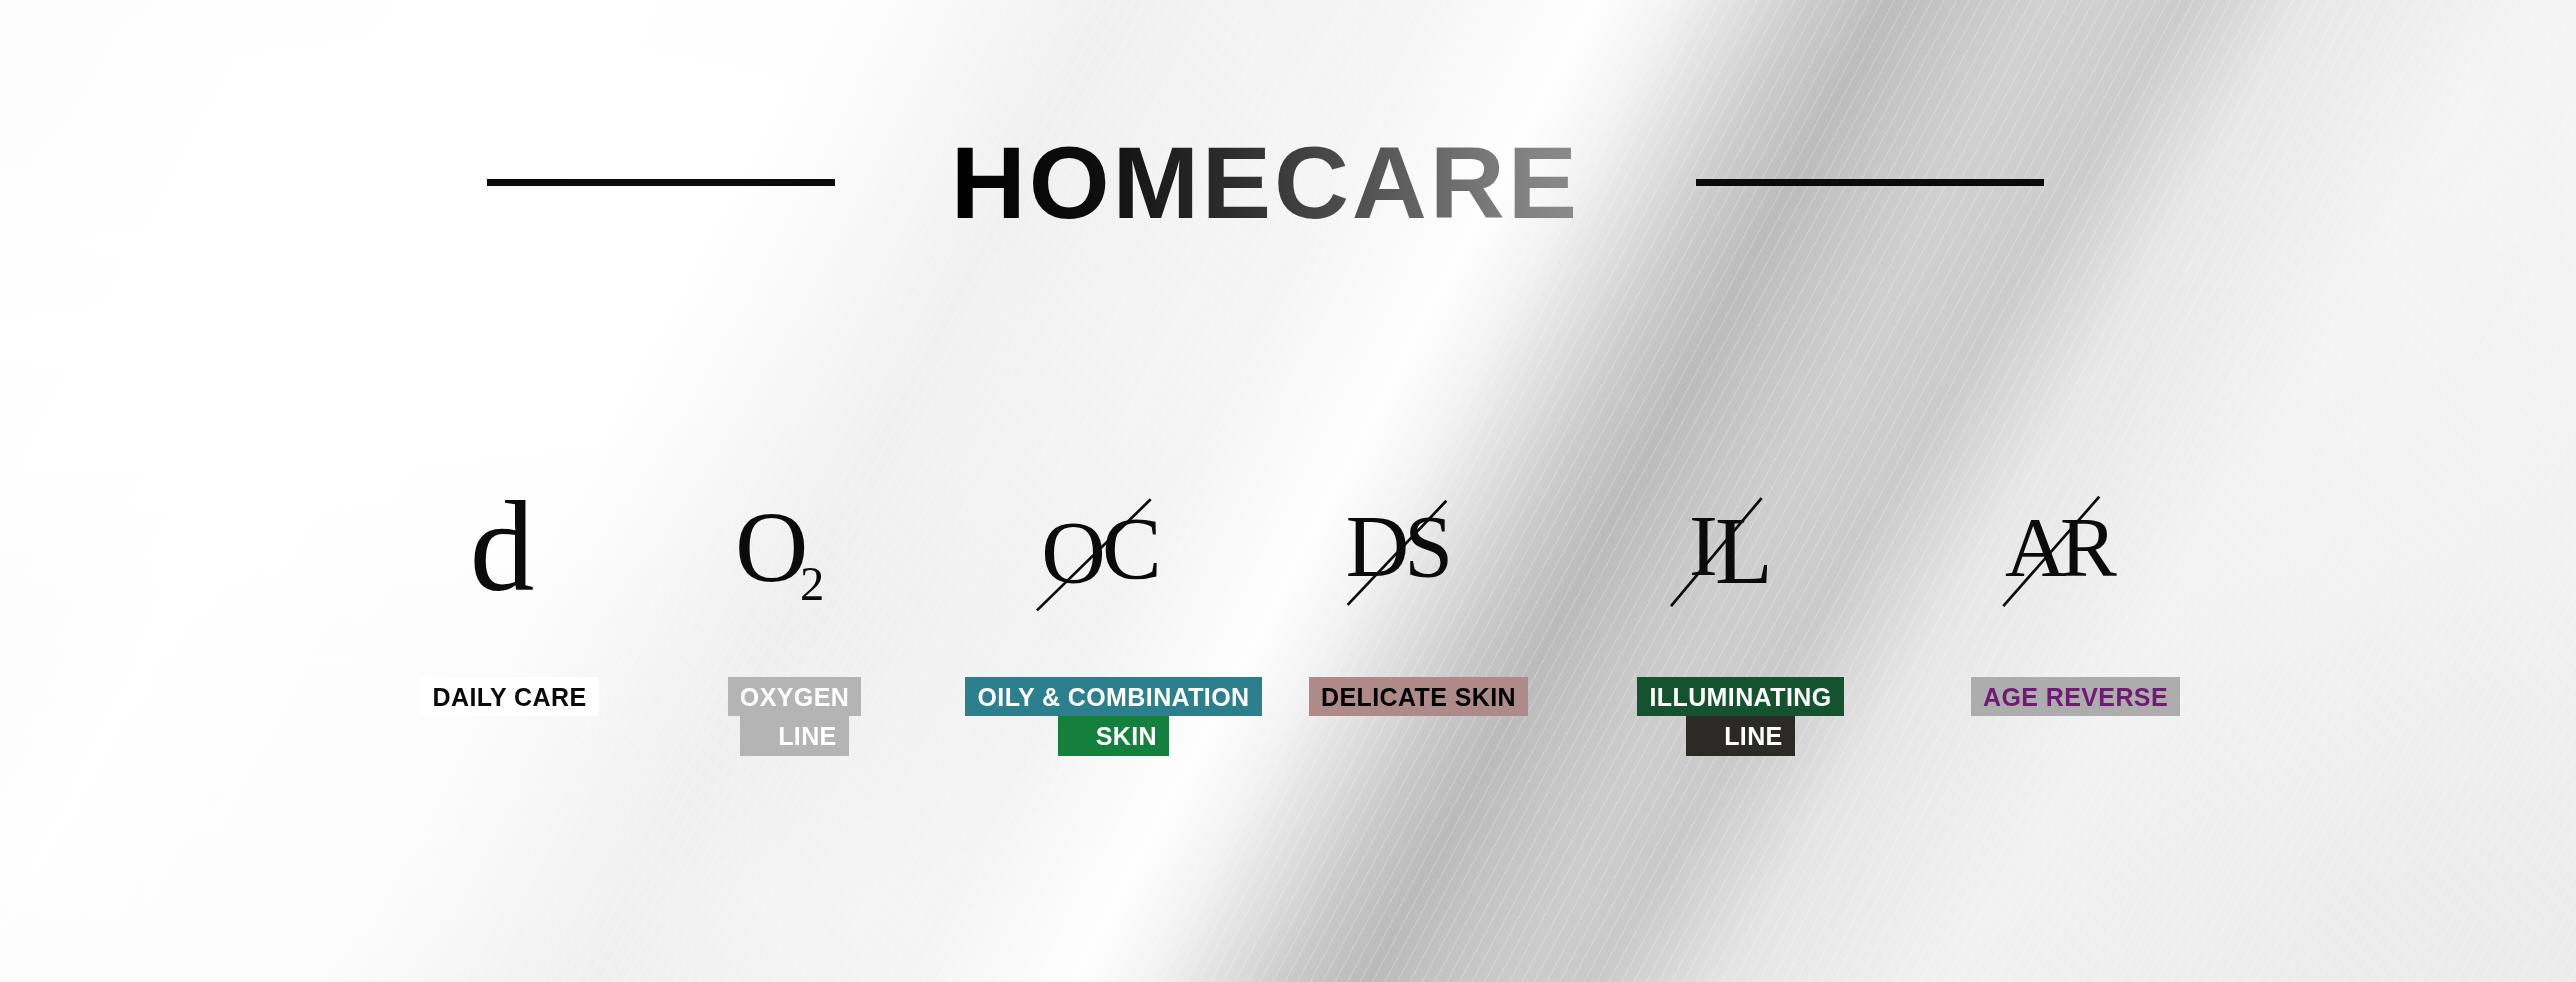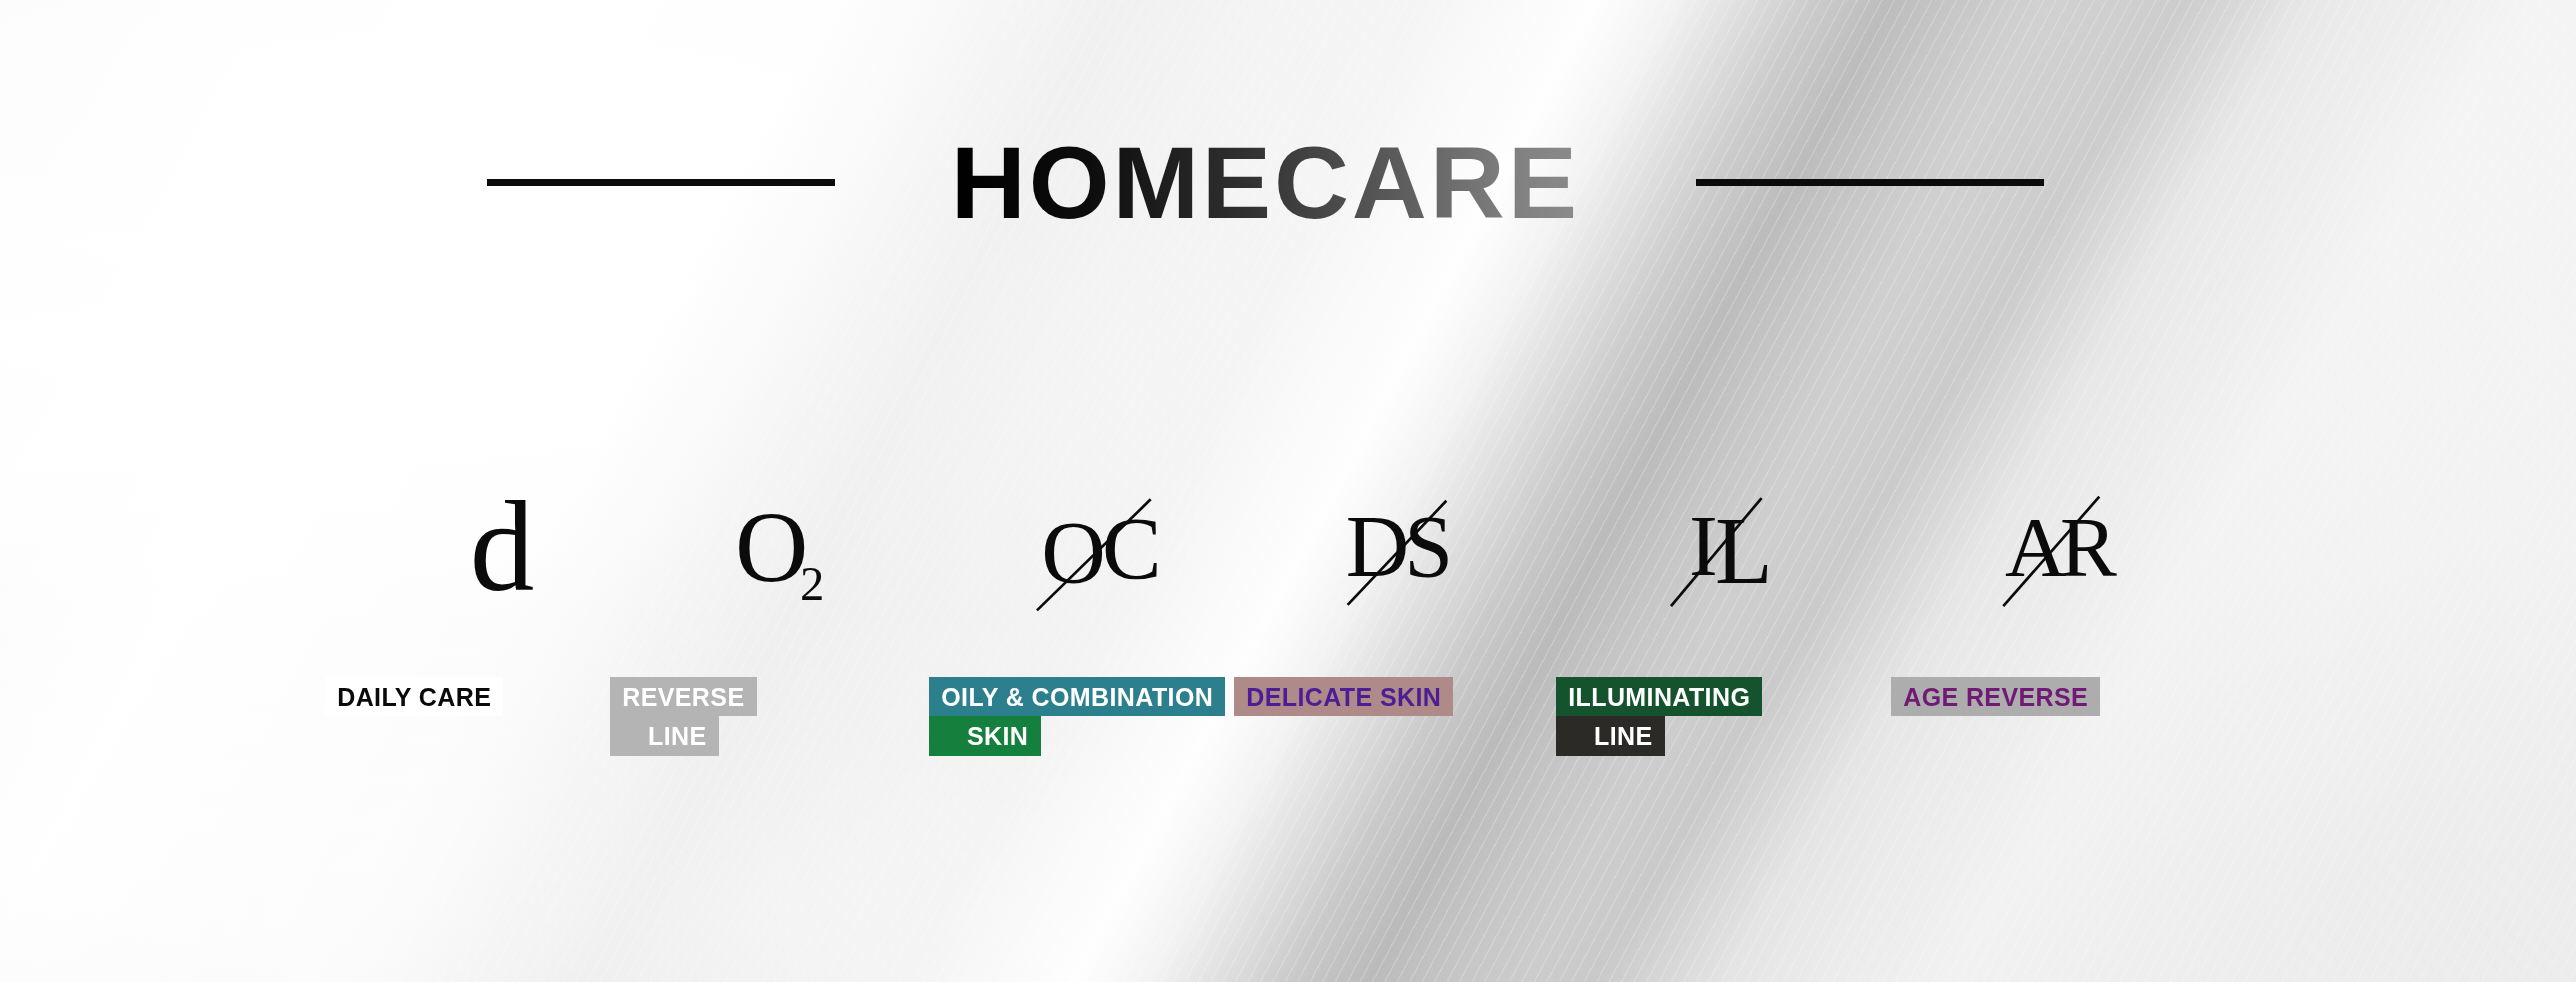--- a/index.html
+++ b/index.html
@@ -108,22 +108,22 @@
   }
   .line{position:absolute;top:0;width:353px;display:flex;flex-direction:column;align-items:center;}
   .mark{
     height:122px;width:100%;
     display:flex;align-items:flex-start;justify-content:center;
     position:relative;
   }
   .mark svg{display:block;overflow:visible;}
 
   .badge-wrap{
-    position:absolute;top:182px;left:0;width:100%;
-    display:flex;flex-direction:column;align-items:flex-start;
+    position:absolute;top:182px;left:8px;width:100%;
+    display:flex;flex-direction:column;align-items:center;
   }
   .badge-row{
     display:inline-block;
     padding:7.5px 12.2px 6.8px 12.2px;
     font-size:25px;font-weight:700;letter-spacing:0.4px;line-height:1;
     white-space:nowrap;
   }
   .badge-row.second{margin-top:0;padding-left:38px;}
 
   
@@ -168,21 +168,21 @@
     </div>
 
     <div class="line" id="line-1">
       <div class="mark">
         <svg width="149" height="119" viewBox="0 0 220 175" aria-hidden="true">
           <text x="88" y="128" text-anchor="middle" font-family="'Liberation Serif', serif" font-size="150" fill="#0b0b0b">O</text>
           <text x="148" y="155" text-anchor="middle" font-family="'Liberation Serif', serif" font-size="72" fill="#0b0b0b">2</text>
         </svg>
       </div>
       <div class="badge-wrap">
-        <div class="badge-row" style="background:#B4B4B4;color:#FFFFFF;">REVERSE</div>
+        <div class="badge-row" style="background:#B4B4B4;color:#FFFFFF;">OXYGEN</div>
         <div class="badge-row second" style="background:#B4B4B4;color:#FFFFFF;">LINE</div>
       </div>
     </div>
 
     <div class="line" id="line-2">
       <div class="mark">
         <svg width="176" height="119" viewBox="0 0 260 175" aria-hidden="true">
           <text x="82" y="128" text-anchor="middle" font-family="'Liberation Serif', serif" font-size="132" fill="#0b0b0b">O</text>
           <text x="168" y="122" text-anchor="middle" font-family="'Liberation Serif', serif" font-size="132" fill="#0b0b0b">C</text>
           <line x1="28" y1="170" x2="196" y2="6" stroke="#0b0b0b" stroke-width="4"></line>
@@ -196,21 +196,21 @@
 
     <div class="line" id="line-3">
       <div class="mark">
         <svg width="169" height="119" viewBox="0 0 250 175" aria-hidden="true">
           <text x="76" y="120" text-anchor="middle" font-family="'Liberation Serif', serif" font-size="130" fill="#0b0b0b">D</text>
           <text x="152" y="120" text-anchor="middle" font-family="'Liberation Serif', serif" font-size="130" fill="#0b0b0b">S</text>
           <line x1="32" y1="162" x2="178" y2="8" stroke="#0b0b0b" stroke-width="4"></line>
         </svg>
       </div>
       <div class="badge-wrap">
-        <div class="badge-row" style="background:#AE8B88;color:#4c1d95;">DELICATE SKIN</div>
+        <div class="badge-row" style="background:#AE8B88;color:#000000;">DELICATE SKIN</div>
       </div>
     </div>
 
     <div class="line" id="line-4">
       <div class="mark">
         <svg width="169" height="119" viewBox="0 0 250 175" aria-hidden="true">
           <text x="82" y="118" text-anchor="middle" font-family="'Liberation Serif', serif" font-size="128" fill="#0b0b0b">I</text>
           <text x="142" y="130" text-anchor="middle" font-family="'Liberation Serif', serif" font-size="140" fill="#0b0b0b">L</text>
           <line x1="34" y1="164" x2="168" y2="4" stroke="#0b0b0b" stroke-width="4"></line>
         </svg>

